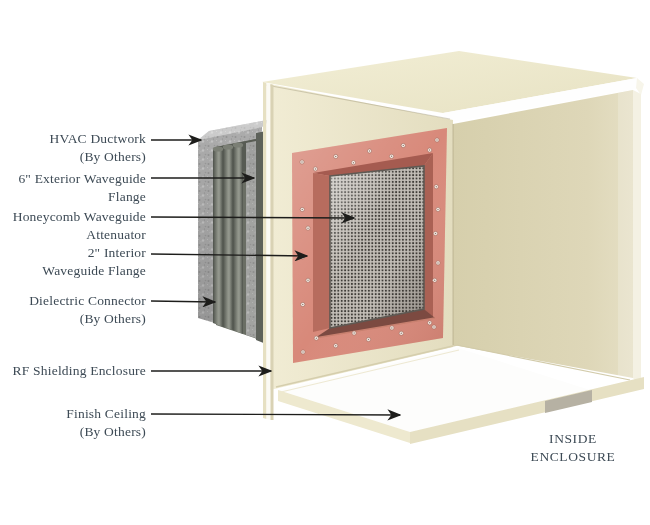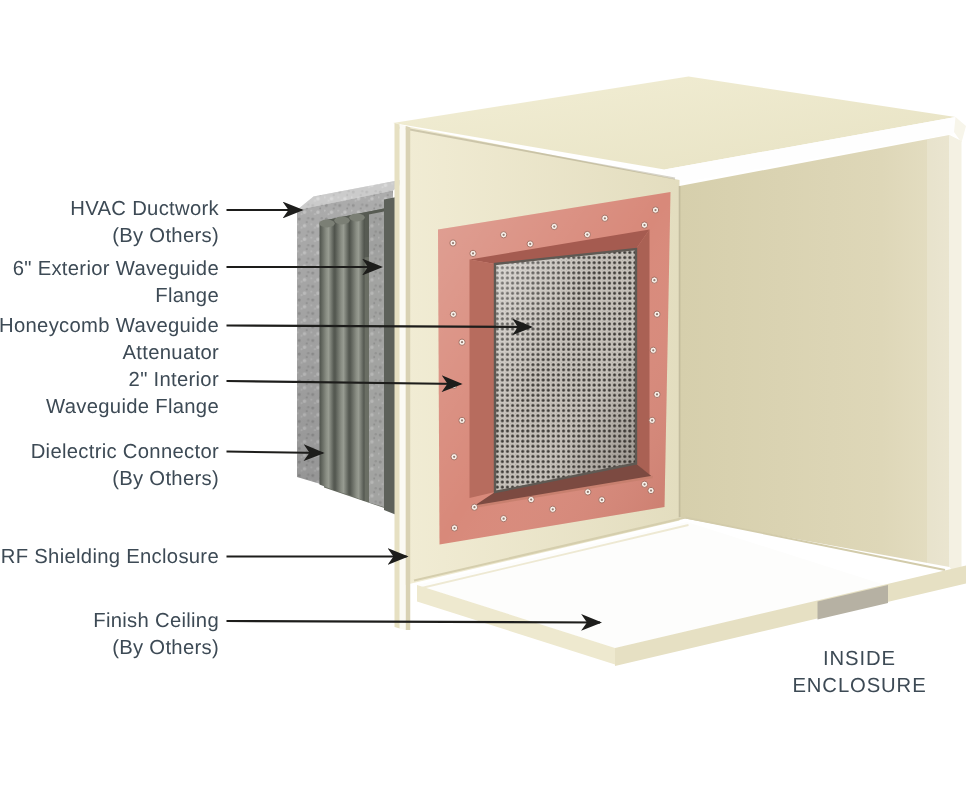--- a/index.html
+++ b/index.html
@@ -1,17 +1,17 @@
 <!DOCTYPE html>
 <html><head>
 <meta charset="utf-8">
 <style>
   html,body{margin:0;padding:0;background:#ffffff;}
   .stage{position:relative;width:650px;height:524px;background:#ffffff;overflow:hidden;
-         font-family:Liberation Sans, sans-serif;}
+         font-family:Liberation Serif, serif;}
   .stage svg{position:absolute;left:0;top:0;}
   .callout{position:absolute;right:504px;width:190px;text-align:right;
            color:#3d4a55;font-size:13.5px;line-height:18px;letter-spacing:.2px;}
   .corner-label{position:absolute;left:493px;top:430px;width:160px;text-align:center;
            color:#3d4a55;font-size:13.5px;line-height:18px;letter-spacing:.6px;}
 </style>
 </head>
 <body>
 
 <div class="stage">

